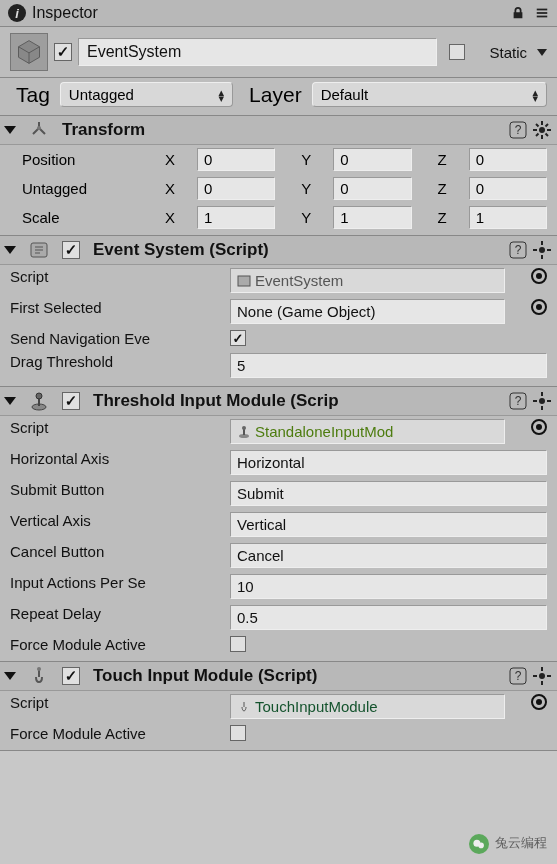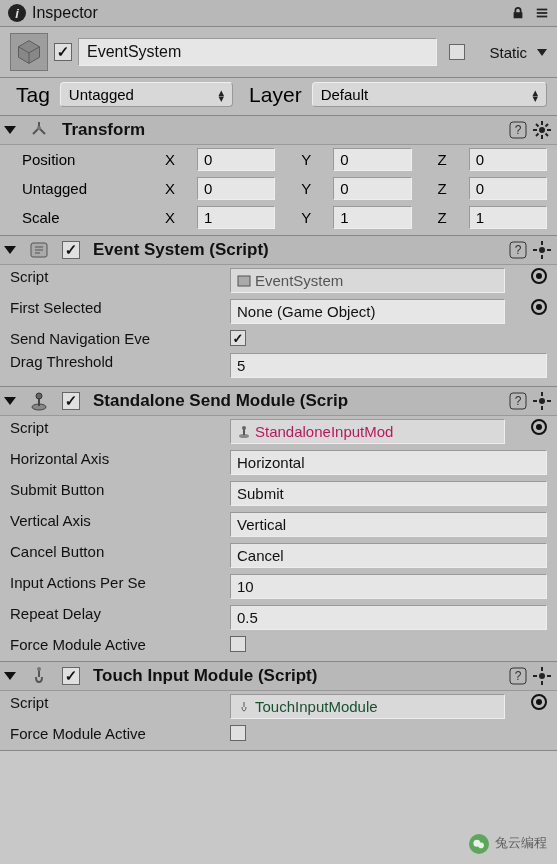--- a/index.html
+++ b/index.html
@@ -410,21 +410,21 @@
     <div class="section-header">
       <span class="foldout"></span>
       <span class="comp-icon">
         <svg viewBox="0 0 20 20">
               <ellipse cx="10" cy="16" rx="7" ry="3" fill="#888" stroke="#444"></ellipse>
               <rect x="9" y="5" width="2" height="10" fill="#444"></rect>
               <circle cx="10" cy="5" r="3" fill="#666" stroke="#333"></circle>
             </svg>
       </span>
       <span class="chk">✓</span>
-      <span class="section-title" style="white-space:nowrap;overflow:hidden">Standalone Send Module (Scrip</span>
+      <span class="section-title" style="white-space:nowrap;overflow:hidden">Threshold Input Module (Scrip</span>
       <div class="gear-help">
         <span class="help-icon">
               <svg viewBox="0 0 18 18">
                 <rect x="1" y="1" width="16" height="16" rx="3" fill="none" stroke="#333"></rect>
                 <text x="9" y="13" text-anchor="middle" font-size="12" fill="#333">?</text>
               </svg>
             </span>
         <span class="gear-icon">
               <svg viewBox="0 0 18 18">
                 <circle cx="9" cy="9" r="3" fill="#222"></circle>
@@ -433,21 +433,21 @@
                   <line x1="9" y1="14" x2="9" y2="18"></line>
                   <line x1="0" y1="9" x2="4" y2="9"></line>
                   <line x1="14" y1="9" x2="18" y2="9"></line>
                 </g>
               </svg>
             </span>
       </div>
     </div>
     <div class="prop-row">
       <span class="prop-label">Script</span>
-      <div class="prop-field" style="color:#be185d;background:#d9d9d9">
+      <div class="prop-field" style="color:#4d7c0f;background:#d9d9d9">
         <svg class="obj-field-icon" viewBox="0 0 14 14">
               <ellipse cx="7" cy="11" rx="5" ry="2" fill="#888"></ellipse>
               <rect x="6" y="3" width="2" height="7" fill="#555"></rect>
               <circle cx="7" cy="3" r="2" fill="#666"></circle>
             </svg>
         <span>StandaloneInputMod</span>
       </div>
       <span class="target-icon"></span>
     </div>
     <div class="prop-row">

